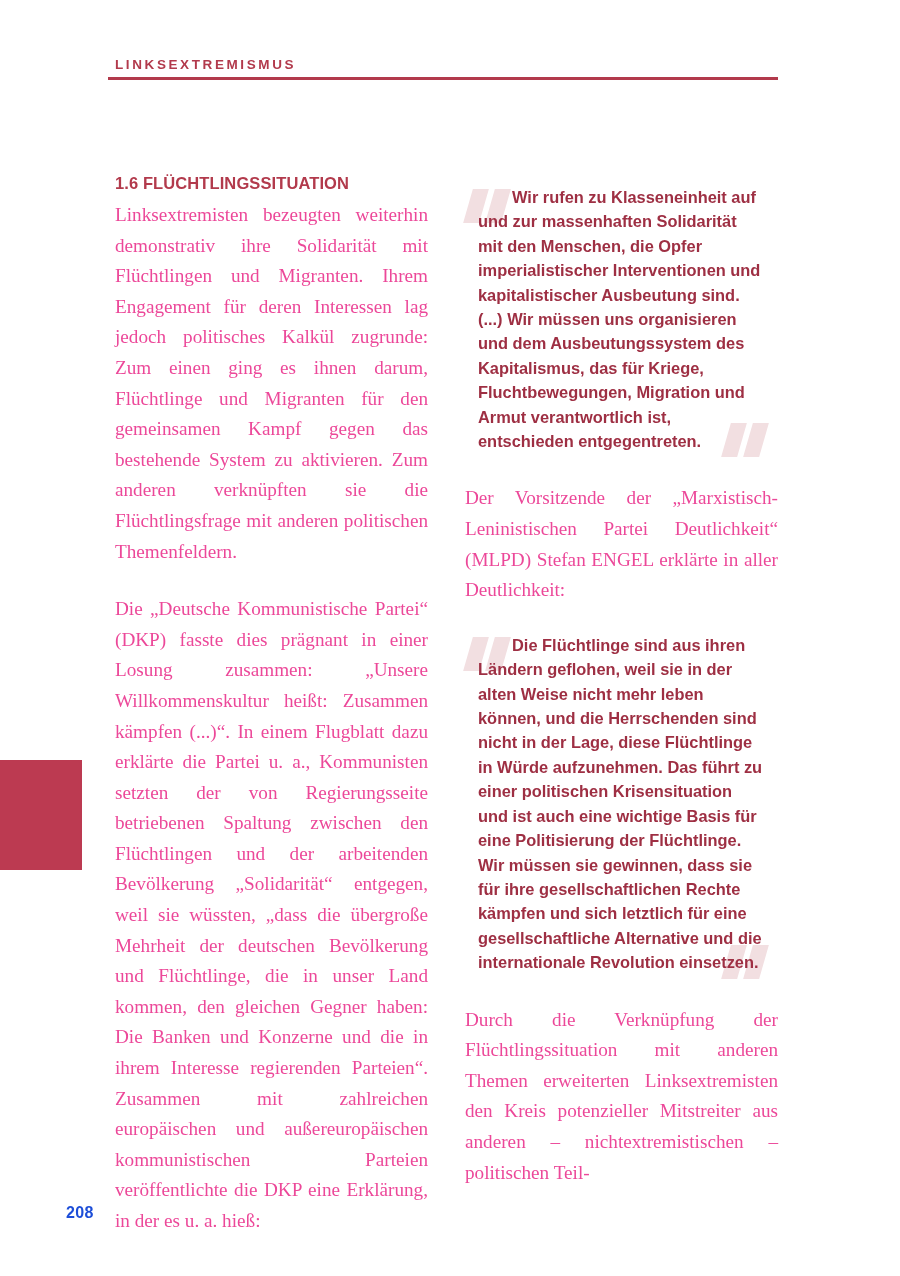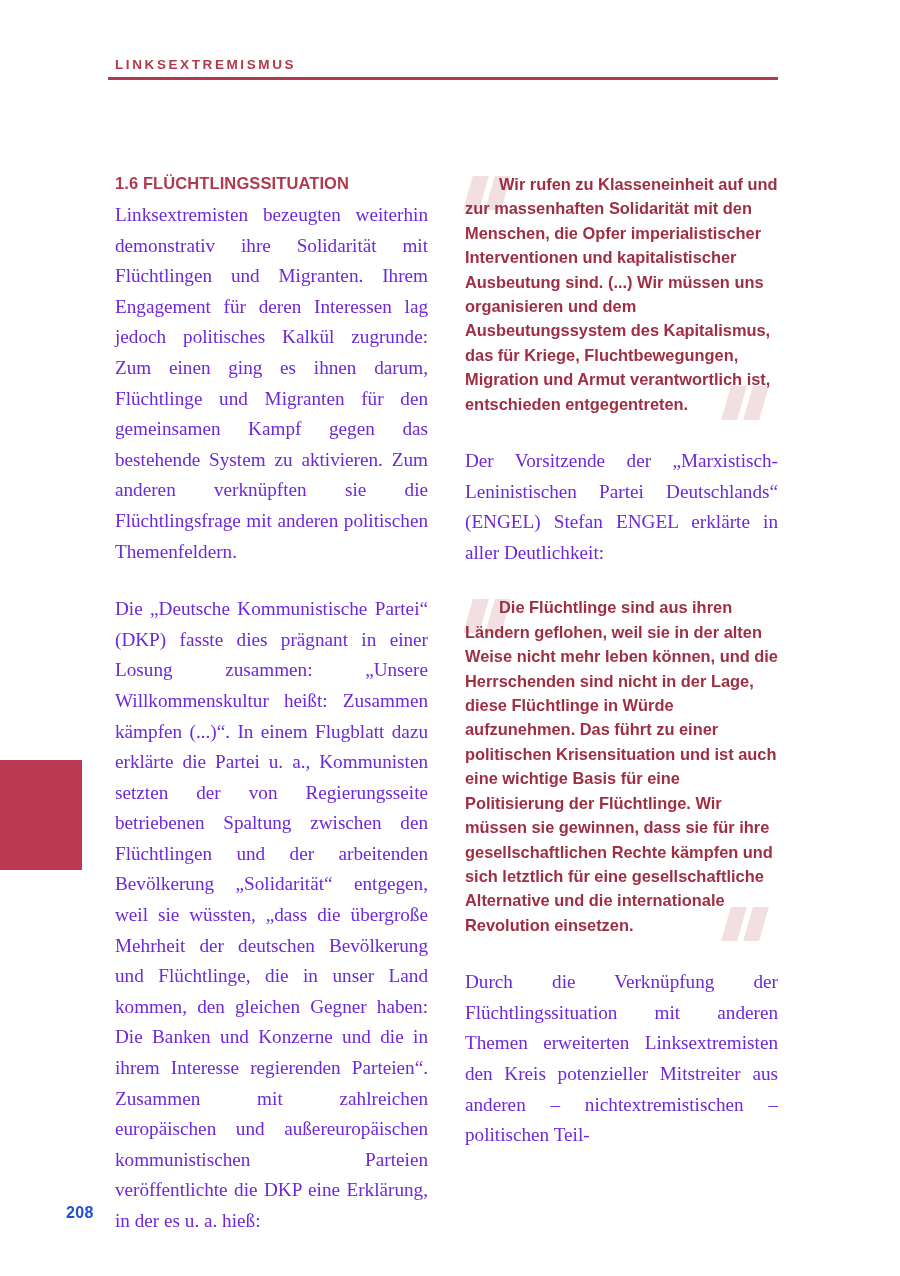--- a/index.html
+++ b/index.html
@@ -73,21 +73,21 @@
     letter-spacing: 0.1px;
     margin: 0 0 6px 0;
     line-height: 22px;
   }
 
   p.body-text {
     margin: 0 0 27px 0;
     font-family: "Liberation Serif", serif;
     font-size: 19.2px;
     line-height: 30.6px;
-    color: #6d28d9;
+    color: #ec4899;
     text-align: justify;
     text-justify: inter-word;
     hyphens: manual;
   }
   p.body-text:last-child { margin-bottom: 12px; }
 
   
   .quote-block {
     position: relative;
     margin: 0 0 30px 0;
@@ -95,21 +95,21 @@
   }
   .quote-block .quote-text {
     position: relative;
     z-index: 2;
     font-family: "Liberation Sans", sans-serif;
     font-weight: bold;
     font-size: 16.4px;
     line-height: 24.4px;
     color: #9e2f43;
     text-align: left;
-    margin: 0;
+    margin: 13px;
     text-indent: 34px;
   }
   .quote-mark {
     position: absolute;
     z-index: 1;
     width: 52px;
     height: 34px;
     pointer-events: none;
   }
   .quote-mark span {
@@ -164,21 +164,21 @@
         <span class="qm-a"></span>
           <span class="qm-b"></span>
       </div>
       <div class="quote-mark qm-close">
         <span class="qm-a"></span>
           <span class="qm-b"></span>
       </div>
       <p class="quote-text">Wir rufen zu Klasseneinheit auf und zur massenhaften Solidarität mit den Menschen, die Opfer imperialistischer Interventionen und kapitalistischer Ausbeutung sind. (...) Wir müssen uns organisieren und dem Ausbeutungssystem des Kapitalismus, das für Kriege, Fluchtbewegungen, Migration und Armut verantwortlich ist, entschieden entgegentreten.</p>
     </div>
 
-    <p class="body-text">Der Vorsitzende der „Marxistisch-Leninistischen Partei Deutschlands“ (ENGEL) Stefan ENGEL erklärte in aller Deutlichkeit:</p>
+    <p class="body-text">Der Vorsitzende der „Marxistisch-Leninistischen Partei Deutlichkeit“ (MLPD) Stefan ENGEL erklärte in aller Deutlichkeit:</p>
 
     <div class="quote-block">
       <div class="quote-mark qm-open">
         <span class="qm-a"></span>
           <span class="qm-b"></span>
       </div>
       <div class="quote-mark qm-close">
         <span class="qm-a"></span>
           <span class="qm-b"></span>
       </div>

